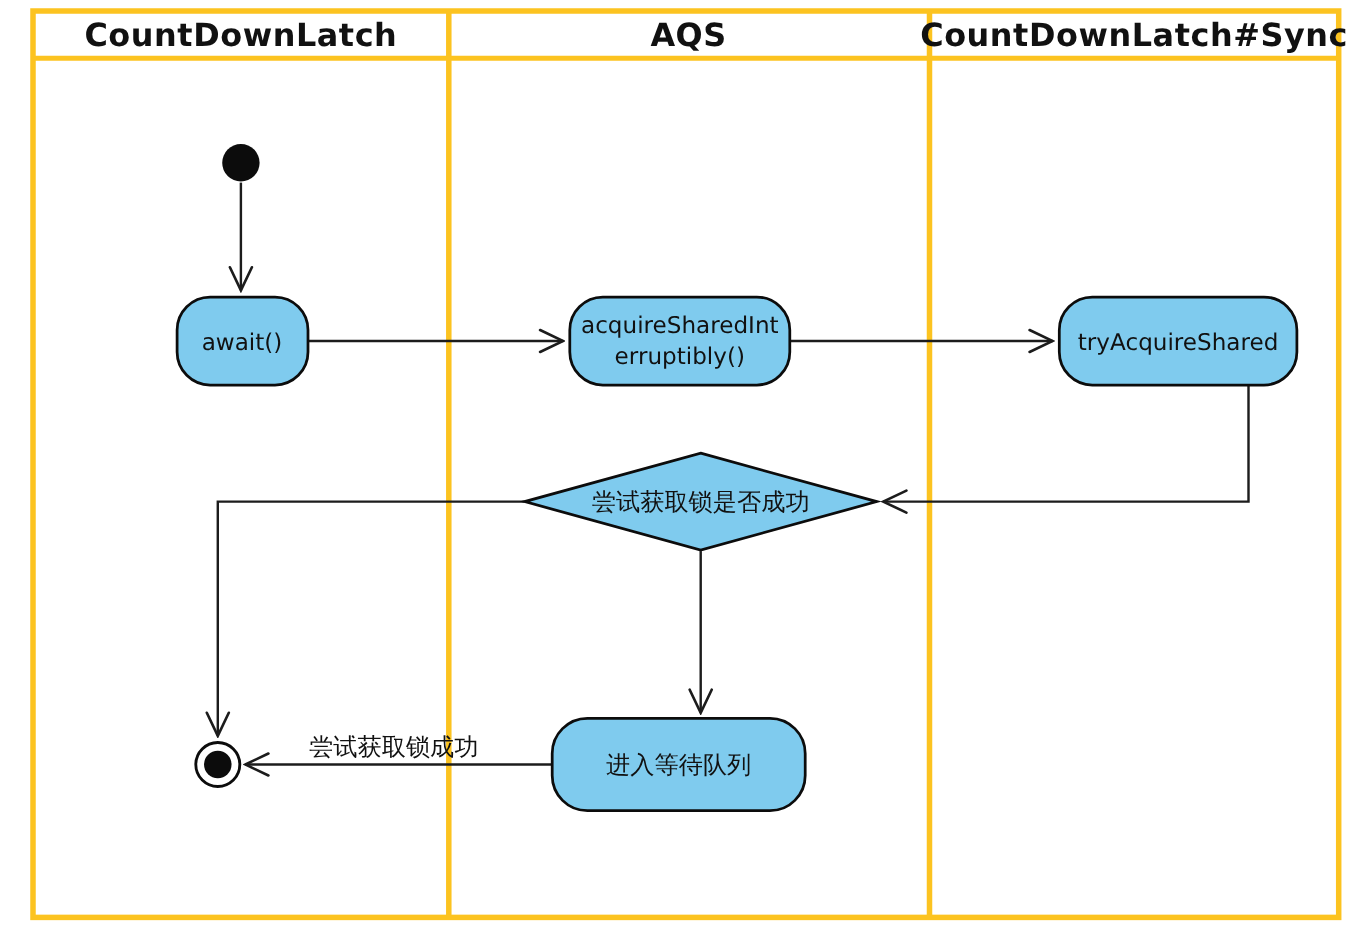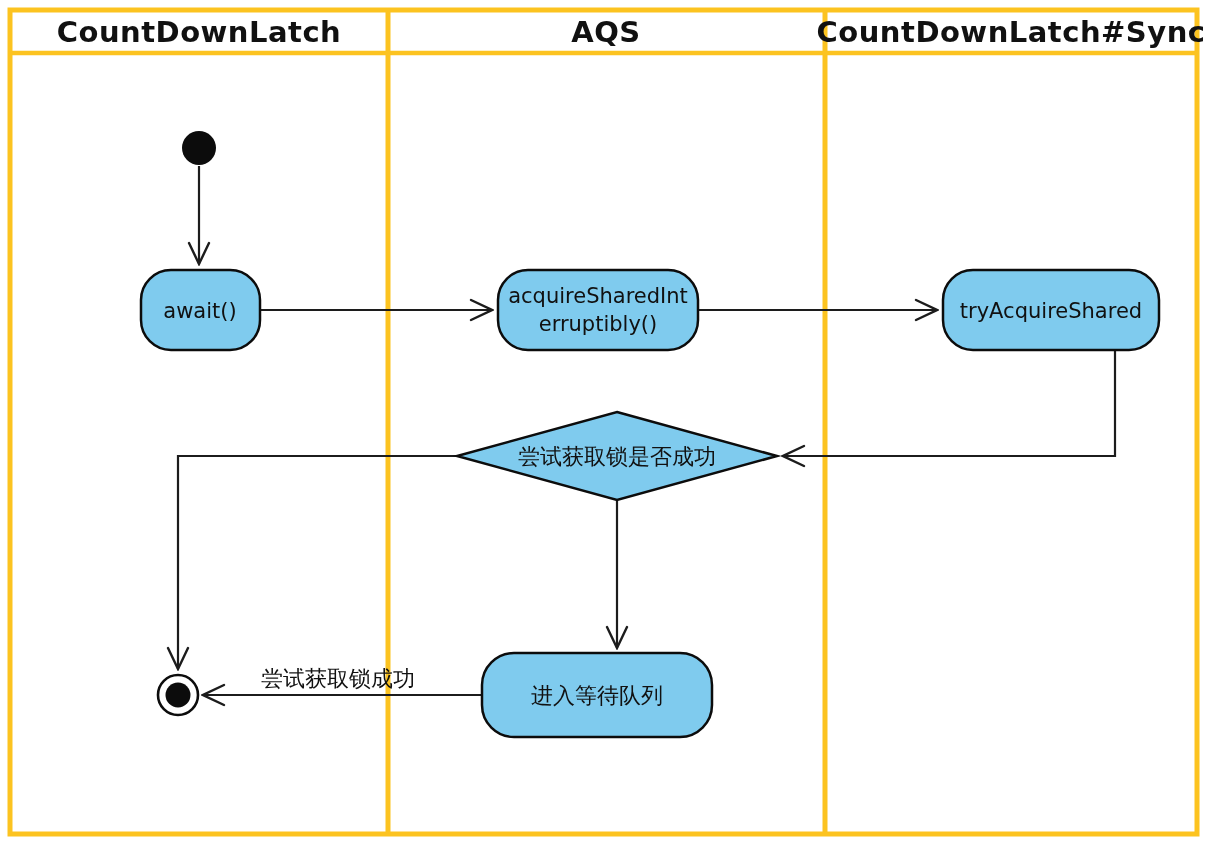--- a/index.html
+++ b/index.html
@@ -10,21 +10,21 @@
     --text-color: #111111;
     --background: #ffffff;
   }
   * { margin: 0; padding: 0; box-sizing: border-box; }
   html, body {
     width: 1224px; height: 852px;
     background: var(--background);
     font-family: "DejaVu Sans", "Liberation Sans", sans-serif;
     overflow: hidden;
   }
-  .canvas { width: 1224px; height: 852px; position: relative; }
+  .canvas { width: 1224px; height: 852px; position: relative; padding-left: 20px; }
   svg { display: block; }
 
   .lane-frame   { fill: none; stroke: var(--lane-border); stroke-width: 5; }
   .lane-divider { stroke: var(--lane-border); stroke-width: 5; }
   .header-sep   { stroke: var(--lane-border); stroke-width: 4.5; }
 
   .lane-title {
     font-size: 29px;
     font-weight: 700;
     fill: var(--text-color);

